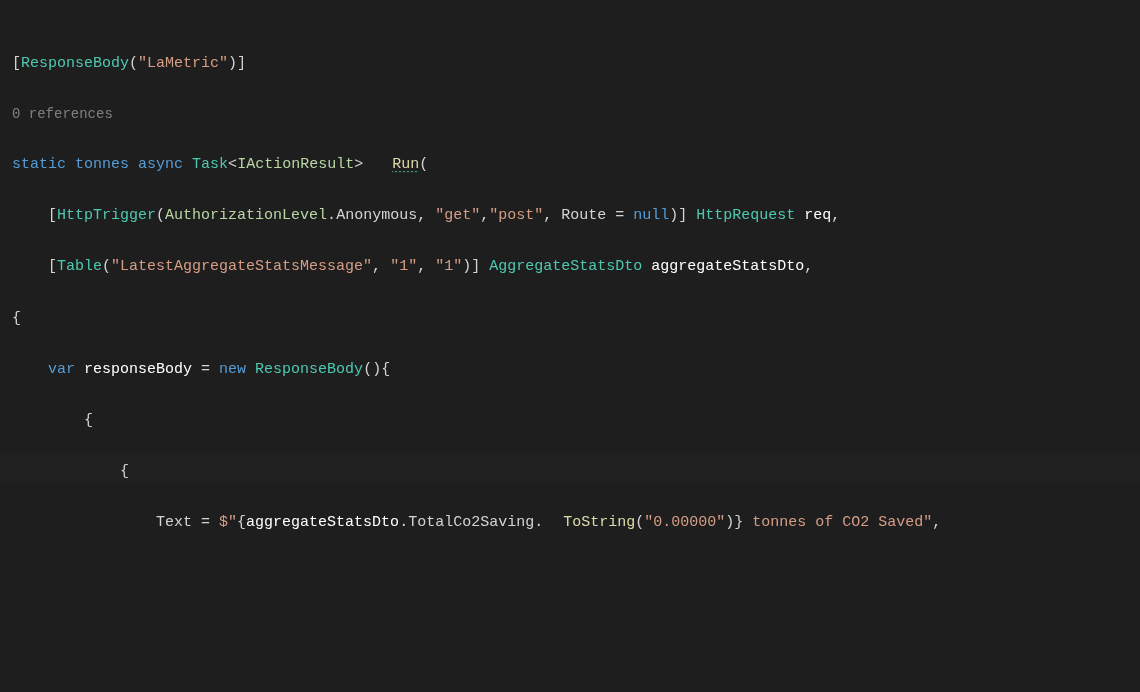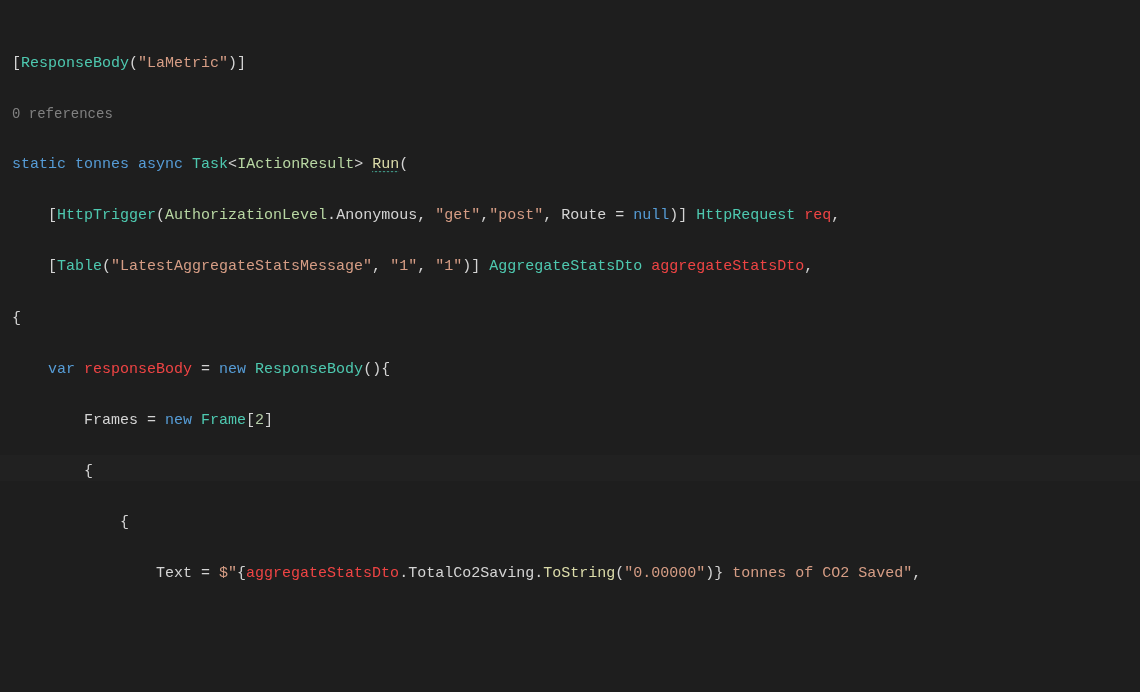--- a/index.html
+++ b/index.html
@@ -25,24 +25,24 @@
   }
   .refs {
     color: #808080;
     font-size: 14px;
     height: 24px;
     line-height: 24px;
   }
   .kw { color: #569cd6; }       
   .type { color: #b8d7a3; }     
   .class { color: #4ec9b0; }    
-  .fn { color: #dcdcaa; }       
+  .fn { color: #dcdcaa; margin-left: 20px; }       
   .str { color: #d69d85; }      
   .num { color: #b5cea8; }      
-  .local { color: #ef4444; }    
+  .local { color: #ffffff; }    
   .punc { color: #d4d4d4; }
   .squiggle {
     background-image: linear-gradient(45deg, transparent 65%, #4ec9b0 80%, transparent 90%),
                       linear-gradient(-45deg, transparent 65%, #4ec9b0 80%, transparent 90%);
     background-size: 4px 2px;
     background-repeat: repeat-x;
     background-position: 0 100%;
   }
   .hl-line {
     position: absolute;
@@ -58,21 +58,20 @@
 
 <div class="editor">
 <div class="hl-line" style="top:455px;"></div>
 <span class="line"><span class="punc">[</span><span class="class">ResponseBody</span><span class="punc">(</span><span class="str">"LaMetric"</span><span class="punc">)</span><span class="punc">]</span></span>
 <span class="line refs">0 references</span>
 <span class="line"><span class="kw">static</span> <span class="kw">tonnes</span> <span class="kw">async</span> <span class="class">Task</span><span class="punc">&lt;</span><span class="type">IActionResult</span><span class="punc">&gt;</span> <span class="fn squiggle">Run</span><span class="punc">(</span></span>
 <span class="line">    <span class="punc">[</span><span class="class">HttpTrigger</span><span class="punc">(</span><span class="type">AuthorizationLevel</span><span class="punc">.</span><span class="punc">Anonymous</span><span class="punc">, </span><span class="str">"get"</span><span class="punc">,</span><span class="str">"post"</span><span class="punc">, </span><span class="punc">Route</span><span class="punc"> = </span><span class="kw">null</span><span class="punc">)</span><span class="punc">] </span><span class="class">HttpRequest</span><span class="local"> req</span><span class="punc">,</span></span>
 <span class="line">    <span class="punc">[</span><span class="class">Table</span><span class="punc">(</span><span class="str">"LatestAggregateStatsMessage"</span><span class="punc">, </span><span class="str">"1"</span><span class="punc">, </span><span class="str">"1"</span><span class="punc">)</span><span class="punc">] </span><span class="class">AggregateStatsDto</span><span class="local"> aggregateStatsDto</span><span class="punc">,</span></span>
 <span class="line"><span class="punc">{</span></span>
 <span class="line">    <span class="kw">var</span><span class="local"> responseBody </span><span class="punc">= </span><span class="kw">new</span><span class="class"> ResponseBody</span><span class="punc">()</span><span class="punc">{</span></span>
-<span class="line">        <span class="punc">Frames</span><span class="punc"> = </span><span class="kw">new</span><span class="class"> Frame</span><span class="punc">[</span><span class="num">2</span><span class="punc">]</span></span>
 <span class="line">        <span class="punc">{</span></span>
 <span class="line">            <span class="punc">{</span></span>
 <span class="line">                <span class="punc">Text</span><span class="punc"> = </span><span class="str">$"</span><span class="punc">{</span><span class="local">aggregateStatsDto</span><span class="punc">.</span><span class="punc">TotalCo2Saving</span><span class="punc">.</span><span class="fn">ToString</span><span class="punc">(</span><span class="str">"0.00000"</span><span class="punc">)</span><span class="punc">}</span><span class="str"> tonnes of CO2 Saved"</span><span class="punc">,</span></span>
 
 
 
 
 
 
 

